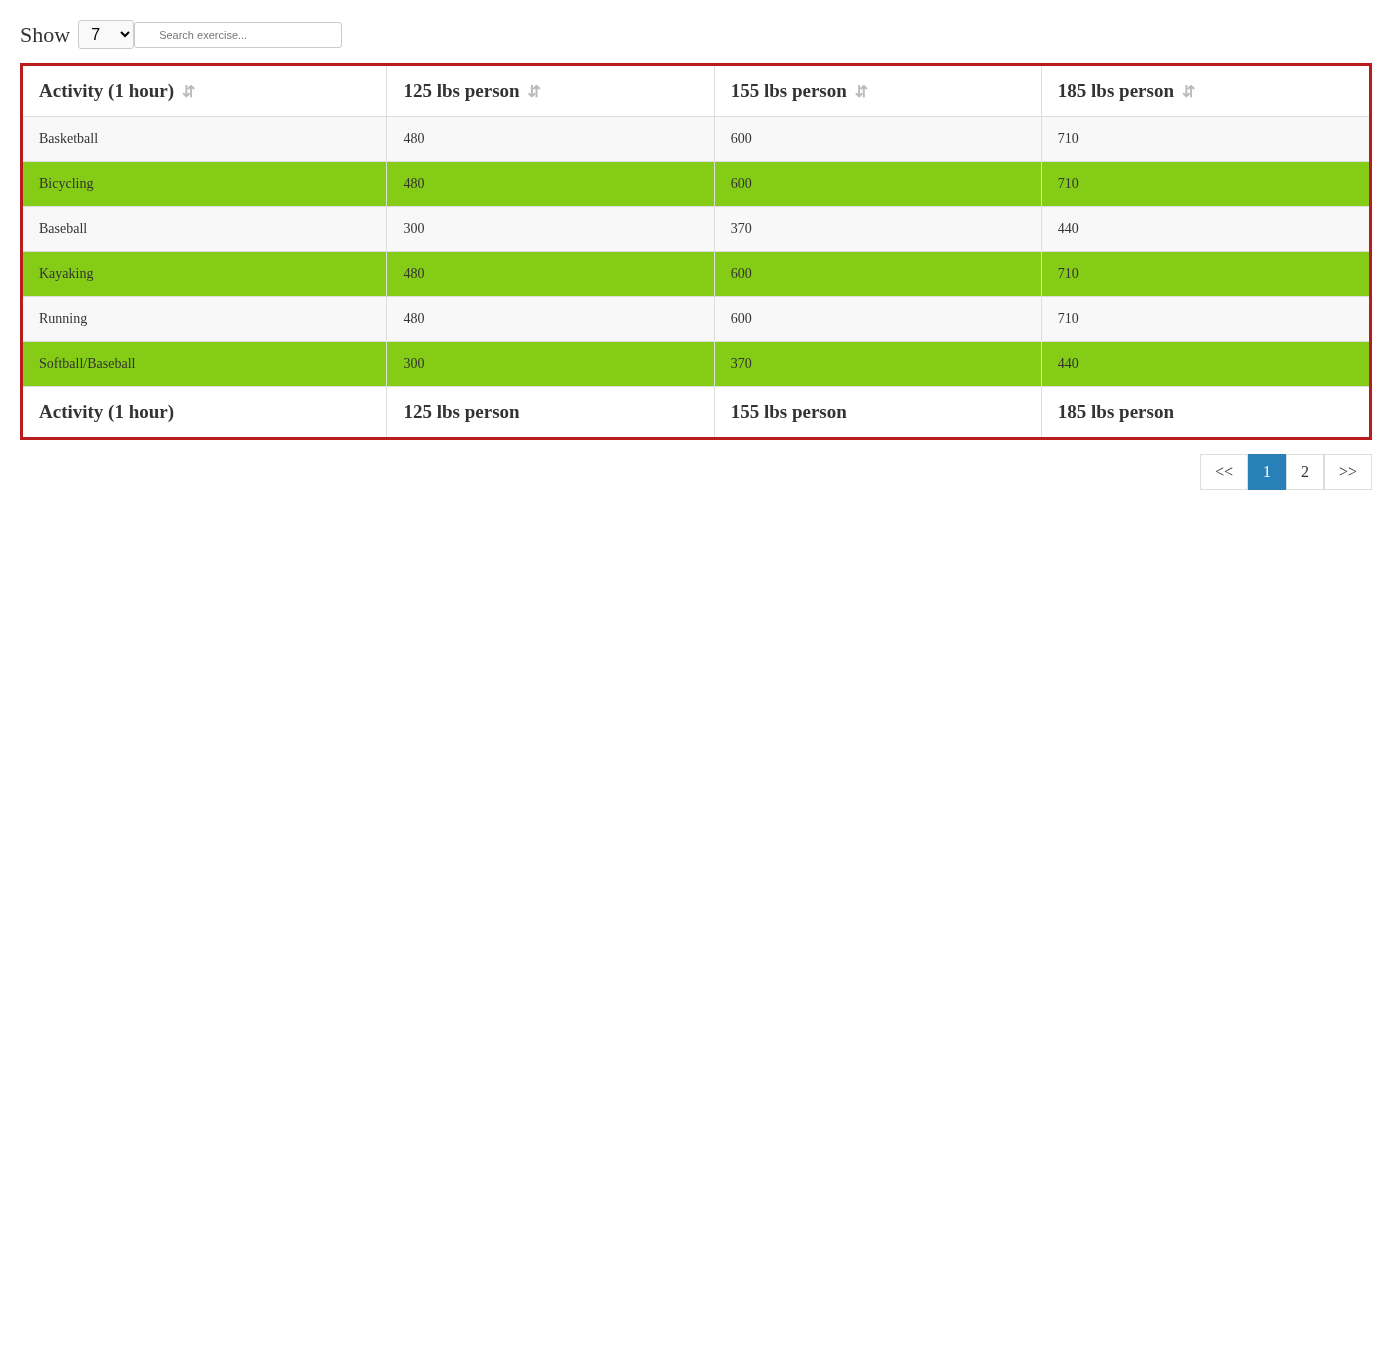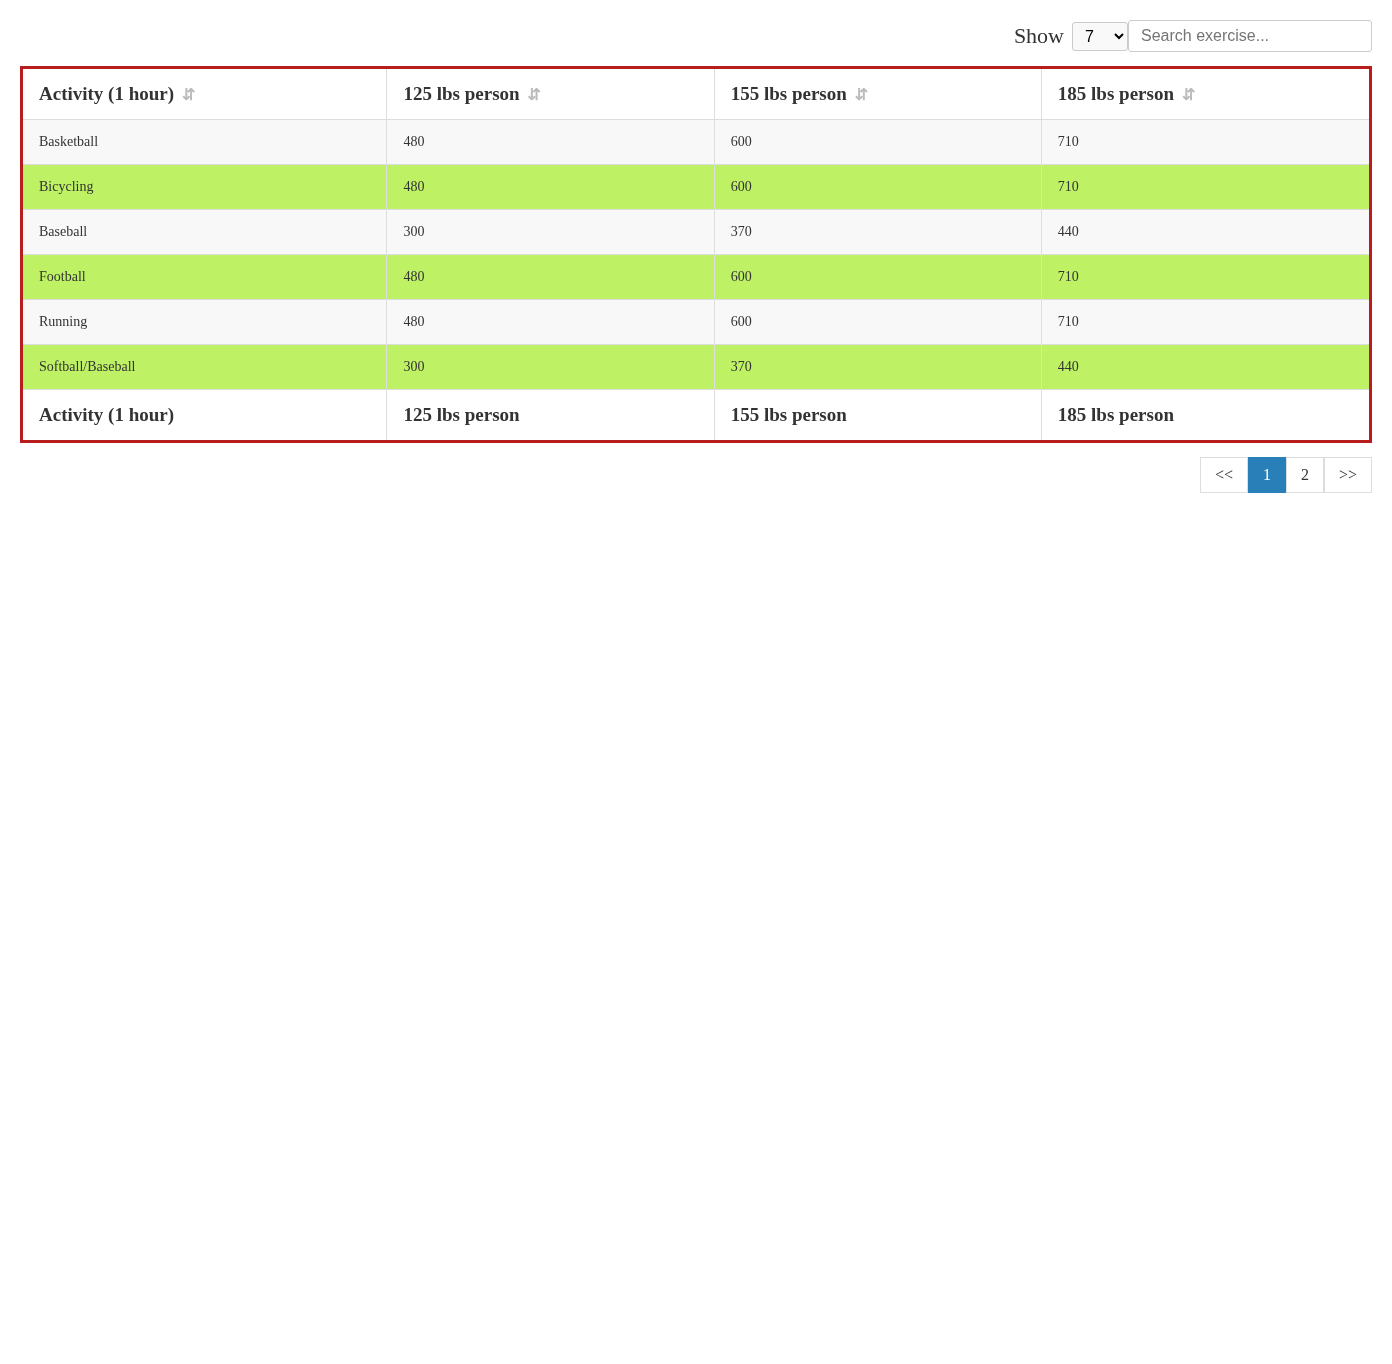--- a/index.html
+++ b/index.html
@@ -12,45 +12,45 @@
       font-family: Georgia, 'Times New Roman', serif;
       background: #fff;
       padding: 20px;
       color: #333;
       font-size: 18px;
     }
 
     .top-bar {
       display: flex;
       align-items: center;
-      justify-content: flex-end;
+      justify-content: flex-start;
       margin-bottom: 14px;
     }
 
     .show-label {
       font-size: 22px;
       margin-right: 8px;
       font-family: Georgia, serif;
     }
 
     .show-select {
       font-size: 16px;
       padding: 4px 8px;
       border: 1px solid #ccc;
       border-radius: 3px;
       background: #f9f9f9;
       cursor: pointer;
     }
 
     .search-input {
-      font-size: 16px;
-      padding: 6px 12px;
+      font-size: 11px;
+      padding: 6px 24px;
       border: 1px solid #ccc;
       border-radius: 3px;
-      width: 244px;
+      width: 208px;
       color: #999;
       outline: none;
     }
 
     .show-section {
       display: flex;
       align-items: center;
     }
 
     table {
@@ -79,21 +79,21 @@
     }
 
     .sort-icon {
       color: #bbb;
       font-size: 16px;
       margin-top: 2px;
       flex-shrink: 0;
     }
 
     tbody tr {
-      background: #bef264;
+      background: #84cc16;
     }
 
     tbody tr:nth-child(odd) {
       background: #f8f8f8;
     }
 
     tbody tr td {
       font-size: 14px;
     }
 
@@ -190,21 +190,21 @@
         <td>600</td>
         <td>710</td>
       </tr>
       <tr>
         <td>Baseball</td>
         <td>300</td>
         <td>370</td>
         <td>440</td>
       </tr>
       <tr>
-        <td>Football</td>
+        <td>Kayaking</td>
         <td>480</td>
         <td>600</td>
         <td>710</td>
       </tr>
       <tr>
         <td>Running</td>
         <td>480</td>
         <td>600</td>
         <td>710</td>
       </tr>

